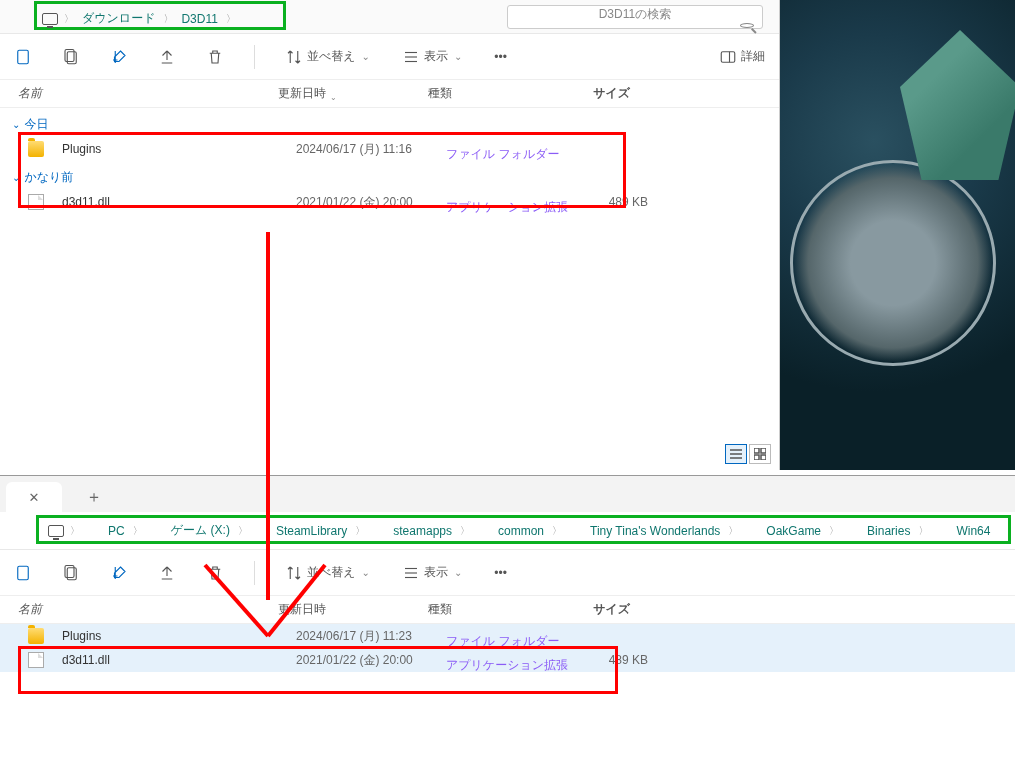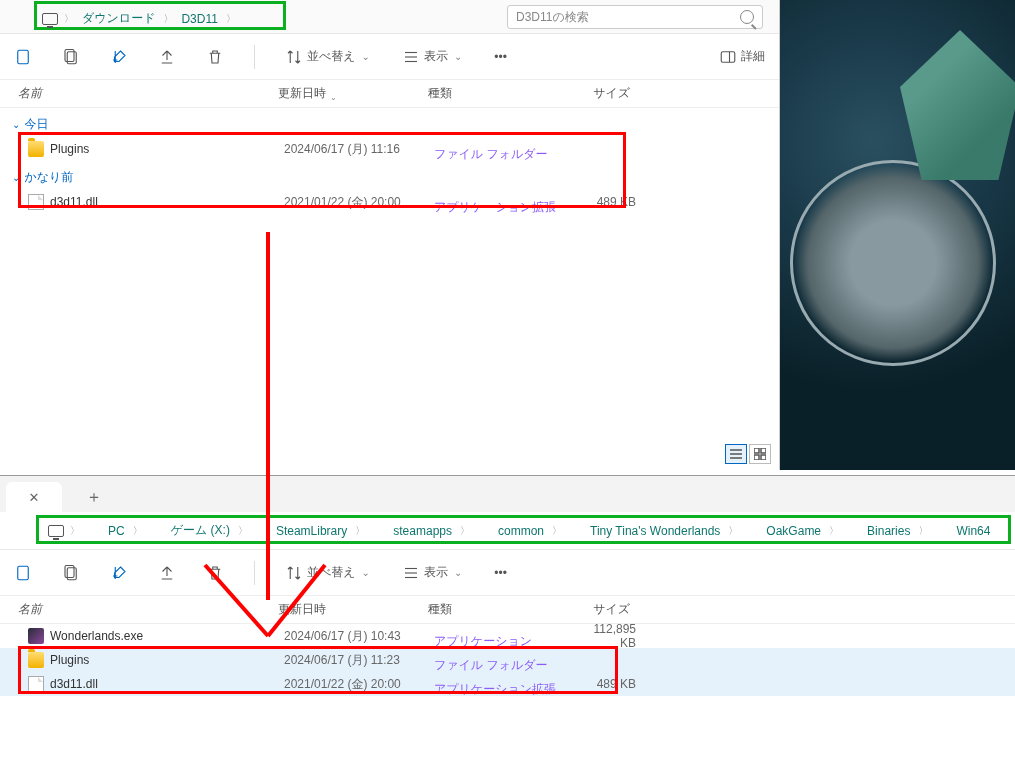--- a/index.html
+++ b/index.html
@@ -87,20 +87,21 @@
   .search-box {
     position:absolute;
     right:16px; top:5px;
     width:256px; height:24px;
     border:1px solid #ccc;
     border-radius:3px;
     display:flex; align-items:center;
     padding:0 8px;
     color:#888;
     background:#fff;
+    flex-direction:column;
   }
   .search-box .sicon{
     margin-left:auto;
     width:14px;height:14px;border:1.5px solid #888;border-radius:50%;position:relative;
   }
   .search-box .sicon::after{content:"";position:absolute;right:-4px;bottom:-4px;width:6px;height:1.5px;background:#888;transform:rotate(45deg);}
 
   
   .toolbar {
     height:46px;
@@ -122,21 +123,21 @@
     display:flex;
     align-items:center;
     border-bottom:1px solid #eee;
     padding-left:18px;
     font-size:12px;
     color:#555;
   }
   .col-name{width:260px;font-style:italic;}
   .col-date{width:150px;display:flex;align-items:flex-end;gap:4px;}
   .col-type{width:142px;}
-  .col-size{width:60px;text-align:right;}
+  .col-size{width:60px;text-align:right;font-weight:bold;}
   .sortarrow{font-size:8px;color:#888;}
 
   
   .group-hdr{
     padding:8px 0 4px 12px;
     color:#0067c0;
     font-size:12px;
     display:flex;align-items:center;gap:4px;
   }
   .group-hdr .exp{font-size:10px;}
@@ -146,21 +147,21 @@
     padding-left:28px;
     font-size:12px;
   }
   .row.sel{background:#e5f1fb;}
   .row .icon{width:16px;height:16px;margin-right:6px;flex-shrink:0;}
   .folder-icon{background:linear-gradient(#ffdc73,#f3b200);border-radius:2px;position:relative;}
   .folder-icon::before{content:"";position:absolute;left:0;top:-3px;width:7px;height:3px;background:#f3b200;border-radius:2px 2px 0 0;}
   .file-icon{background:#fff;border:1px solid #aaa;position:relative;}
   .file-icon::after{content:"";position:absolute;right:0;top:0;width:5px;height:5px;background:#ddd;clip-path:polygon(0 0,100% 100%,0 100%);}
   .exe-icon{background:linear-gradient(135deg,#2a2a3a,#8a4a9a);border-radius:2px;}
-  .row .rname{width:234px;overflow:hidden;text-overflow:ellipsis;white-space:nowrap;}
+  .row .rname{width:234px;overflow:hidden;text-overflow:ellipsis;white-space:nowrap;margin-left:12px;}
   .row .rdate{width:150px;color:#666;}
   .row .rtype{width:142px;color:#8b5cf6;margin-top:10px;}
   .row .rsize{width:60px;text-align:right;color:#666;}
 
   .red-box{
     position:absolute;
     border:3px solid red;
     pointer-events:none;
   }
 
@@ -441,27 +442,20 @@
   <div class="cols">
     <div class="col-name">名前</div>
     <div class="col-date">
         <span>更新日時</span>
       </div>
     <div class="col-type">種類</div>
     <div class="col-size">サイズ</div>
   </div>
 
   <div style="position:relative;">
-    <div class="row">
-      <span class="icon exe-icon"></span>
-      <span class="rname">Wonderlands.exe</span>
-      <span class="rdate">2024/06/17 (月) 10:43</span>
-      <span class="rtype">アプリケーション</span>
-      <span class="rsize">112,895 KB</span>
-    </div>
     <div class="row sel">
       <span class="icon folder-icon"></span>
       <span class="rname">Plugins</span>
       <span class="rdate">2024/06/17 (月) 11:23</span>
       <span class="rtype">ファイル フォルダー</span>
       <span class="rsize"></span>
     </div>
     <div class="row sel">
       <span class="icon file-icon"></span>
       <span class="rname">d3d11.dll</span>

